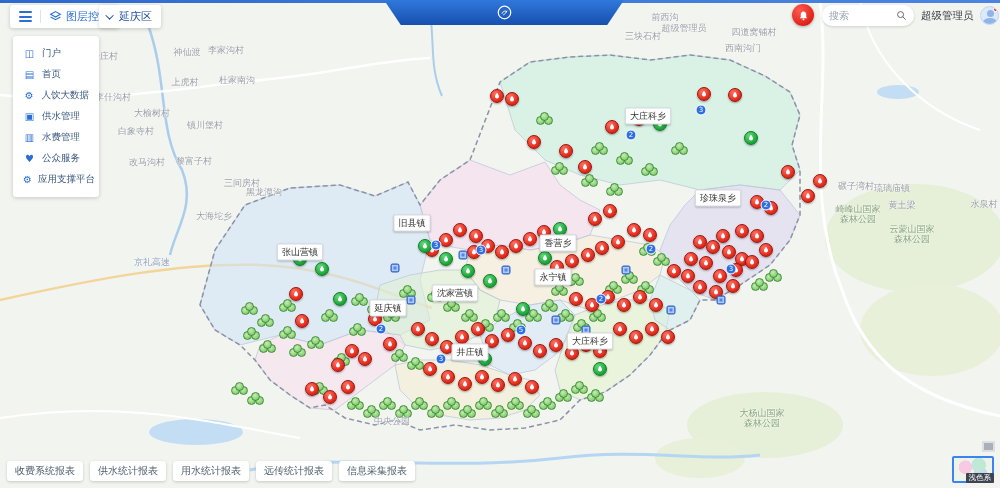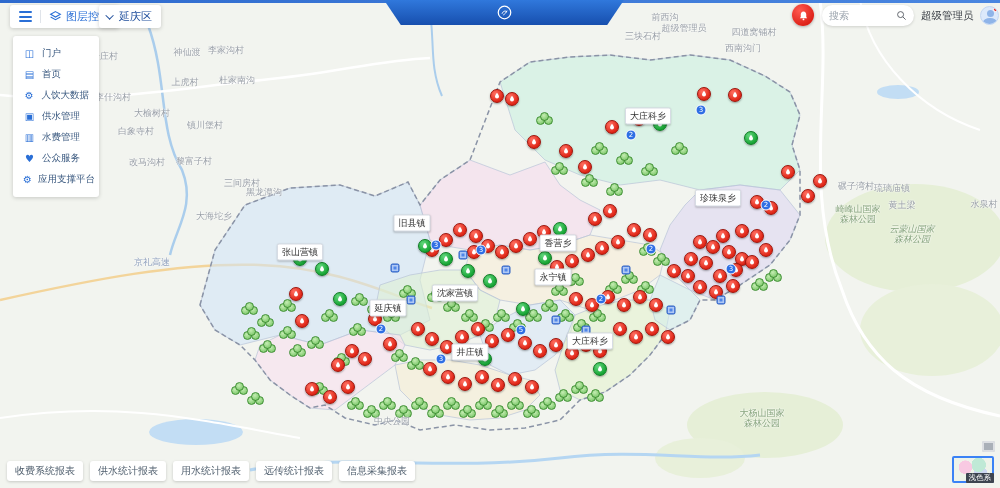--- a/index.html
+++ b/index.html
@@ -1047,21 +1047,21 @@
       <div class="place" style="left: 754px; top: 32px;">四道窝铺村</div>
       <div class="place" style="left: 743px; top: 48px;">西南沟门</div>
       <div class="place" style="left: 242px; top: 183px;">三间房村</div>
       <div class="place" style="left: 264px; top: 192px;">黑龙潭沟</div>
       <div class="place" style="left: 214px; top: 216px;">大海坨乡</div>
       <div class="place" style="left: 856px; top: 186px;">碾子湾村</div>
       <div class="place" style="left: 892px; top: 188px;">琉璃庙镇</div>
       <div class="place" style="left: 902px; top: 205px;">黄土梁</div>
       <div class="place" style="left: 984px; top: 204px;">水泉村</div>
       <div class="place park" style="left: 858px; top: 214px;">崎峰山国家森林公园</div>
-      <div class="place park" style="left: 912px; top: 234px; font-style: italic;">云蒙山国家森林公园</div>
+      <div class="place park" style="left: 912px; top: 234px;">云蒙山国家森林公园</div>
       <div class="place" style="left: 392px; top: 421px;">中央公园</div>
       <div class="place park" style="left: 762px; top: 418px;">大杨山国家森林公园</div>
       <div class="place road" style="left: 152px; top: 262px; text-align: center;">京礼高速</div>
       <div class="town" style="left: 648px; top: 116px;">大庄科乡</div>
       <div class="town" style="left: 718px; top: 198px;">珍珠泉乡</div>
       <div class="town" style="left: 412px; top: 223px;">旧县镇</div>
       <div class="town" style="left: 300px; top: 252px;">张山营镇</div>
       <div class="town" style="left: 558px; top: 243px;">香营乡</div>
       <div class="town" style="left: 553px; top: 277px;">永宁镇</div>
       <div class="town" style="left: 455px; top: 293px;">沈家营镇</div>

